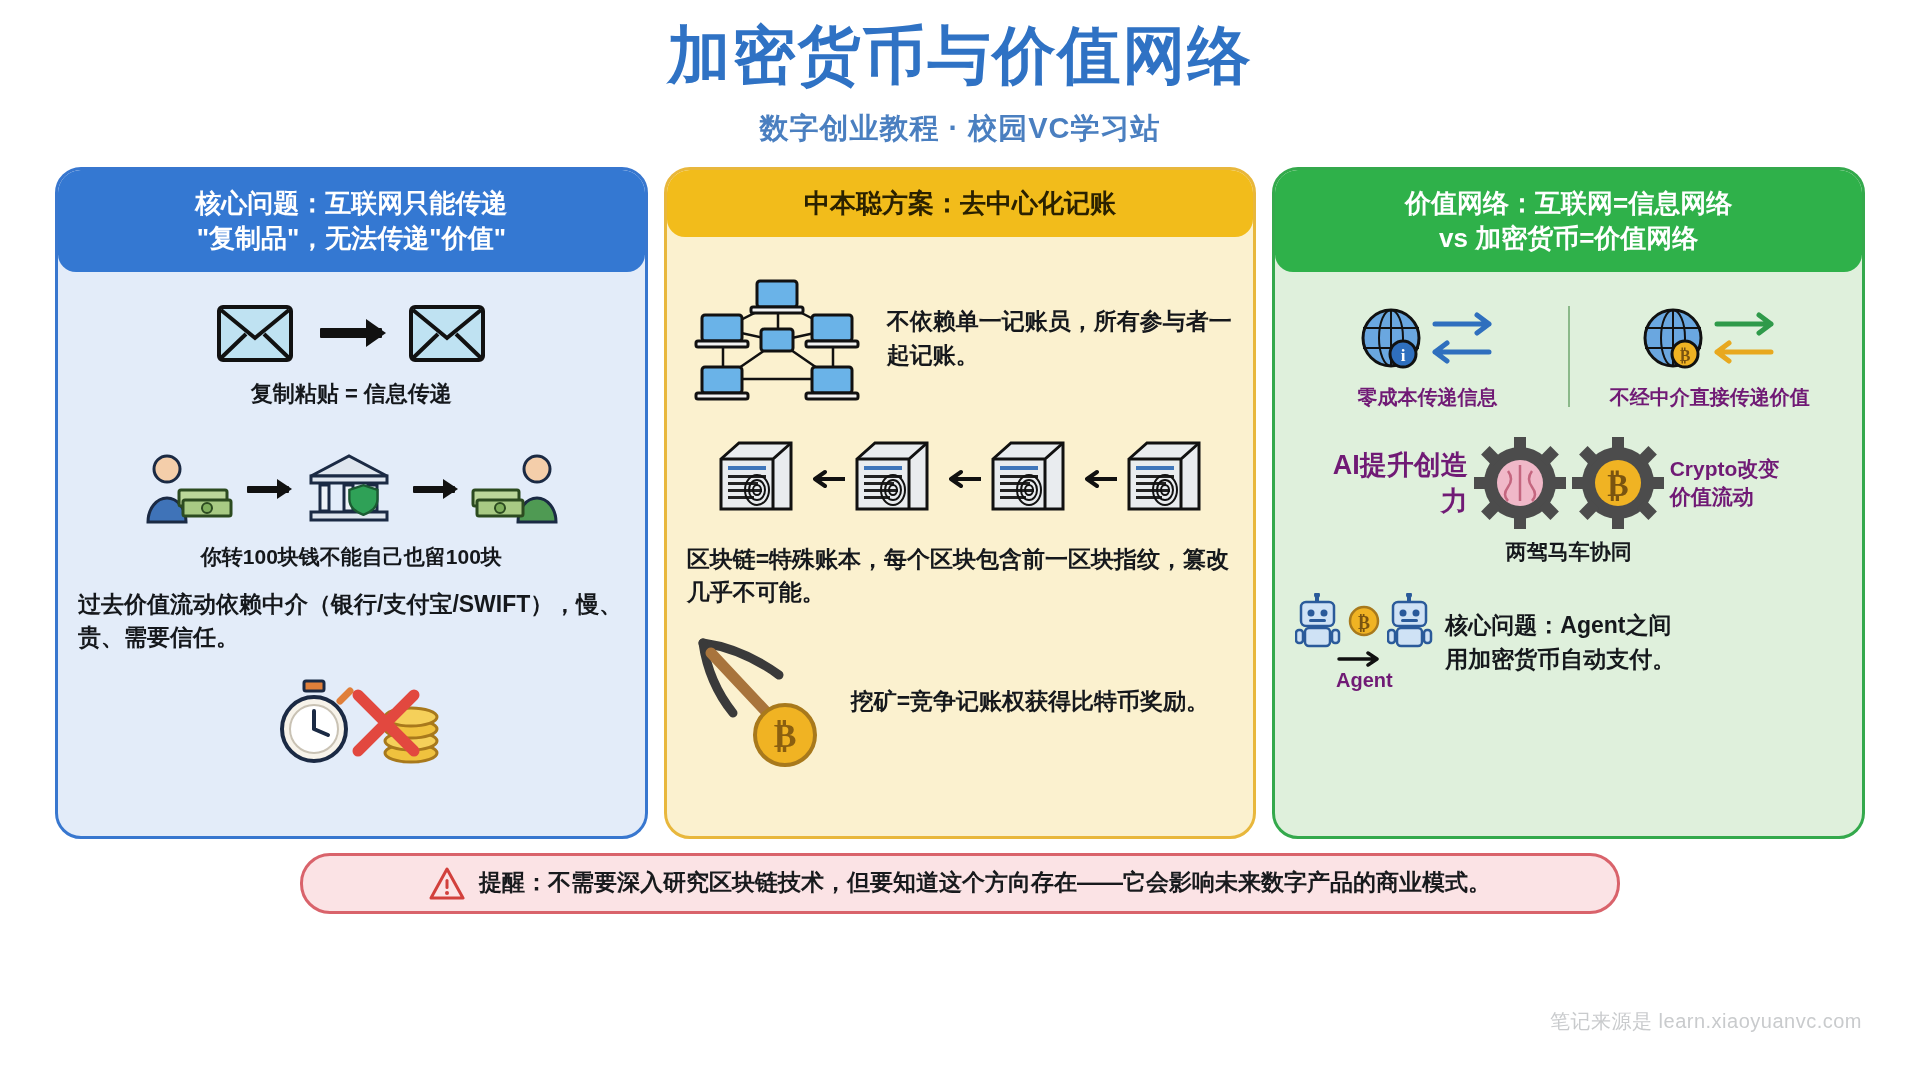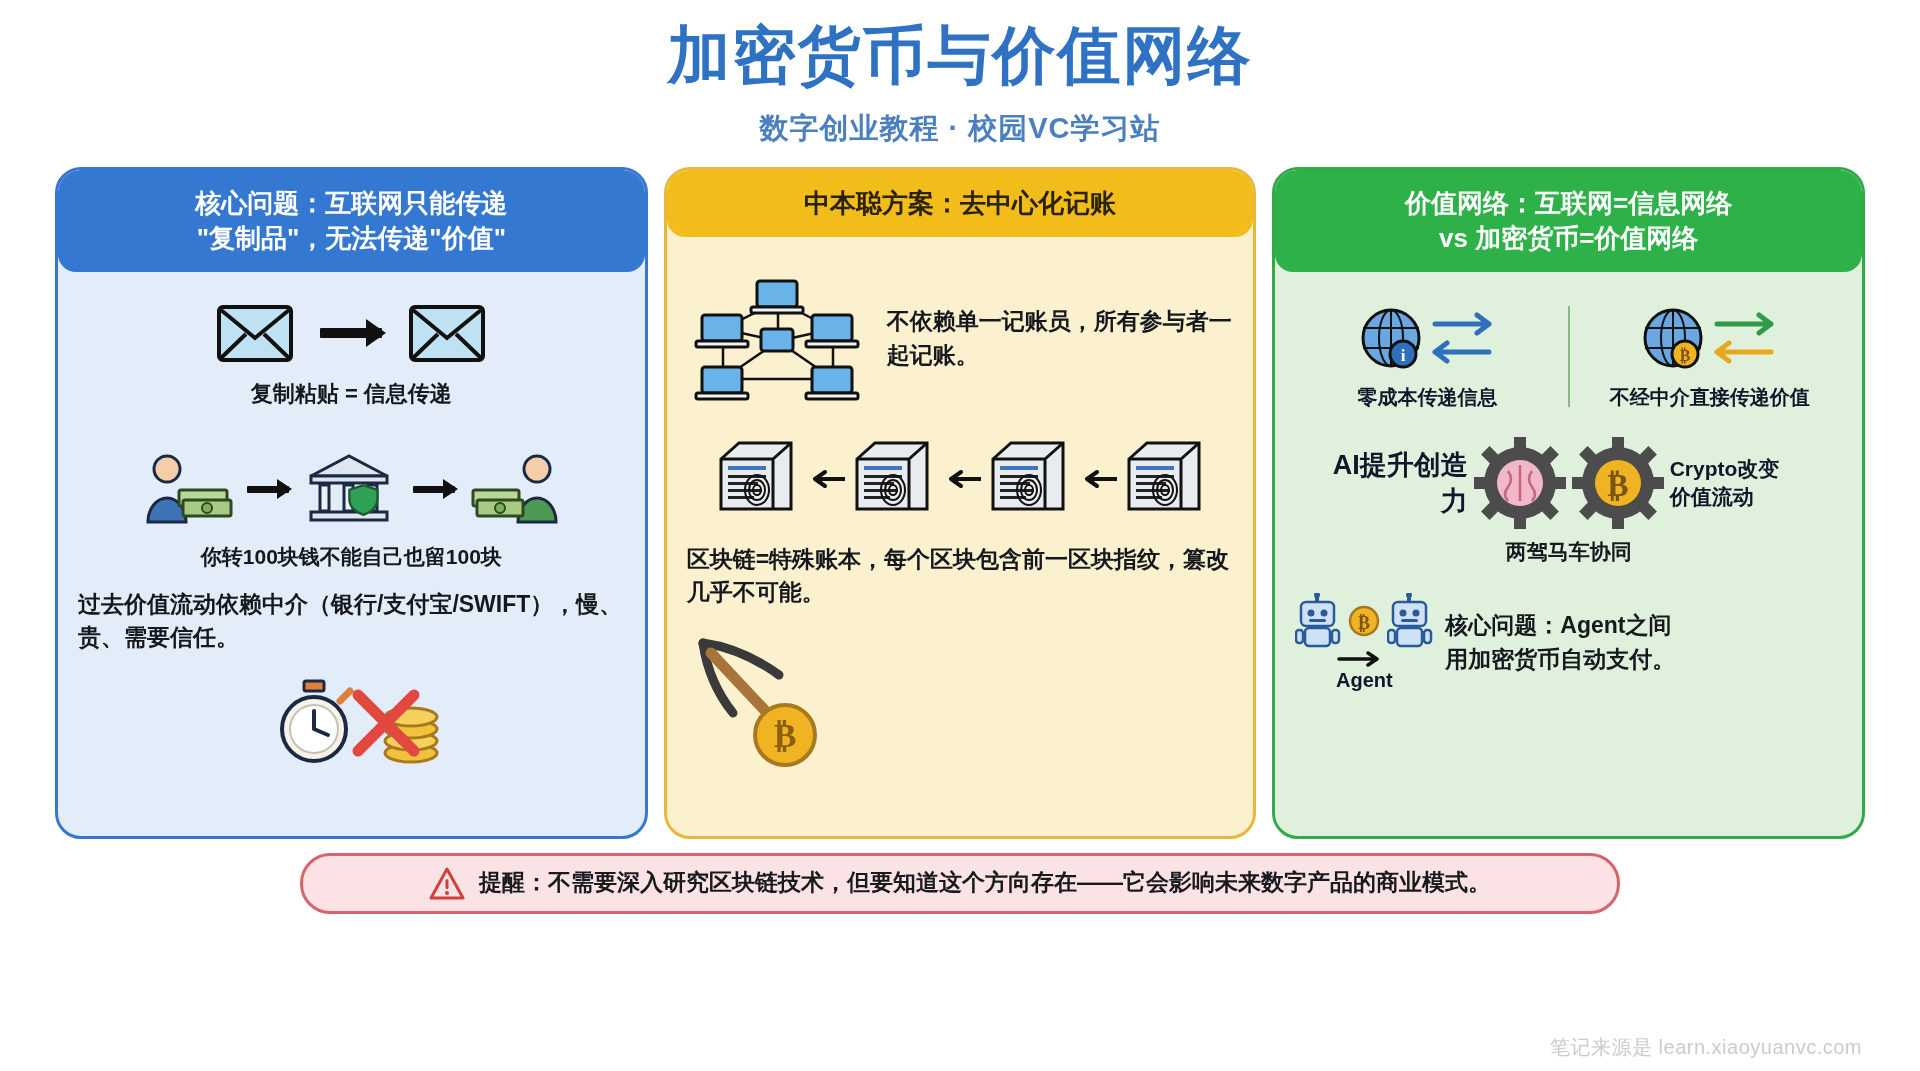--- a/index.html
+++ b/index.html
@@ -152,27 +152,27 @@
     font-weight: bold;
     color: #181a1d;
   }
   .warn-tri {
     flex: 0 0 auto;
   }
 
   .footer {
     position: absolute;
     right: 58px;
-    bottom: 10px;
+    bottom: 36px;
     font-size: 20px;
     color: #c9cbcd;
     letter-spacing: 0.5px;
   }
 
-  .small-label { font-size: 20px; font-weight: bold; color: #0f172a; }
+  .small-label { font-size: 20px; font-weight: bold; color: #701a75; }
 </style>
 </head>
 <body>
 
 <div class="page">
 
   <div class="header">
     <div class="main-title">加密货币与价值网络</div>
     <div class="subtitle">数字创业教程 · 校园VC学习站</div>
   </div>
@@ -367,20 +367,21 @@
         <div class="para" style="margin-top:18px;">区块链=特殊账本，每个区块包含前一区块指纹，篡改几乎不可能。</div>
 
         <div style="display:flex; align-items:center; gap:14px; margin-top:22px;">
           <svg width="150" height="140" viewBox="0 0 150 140">
             <path d="M16 12 C44 16 70 28 92 44" stroke="#3a3a3a" stroke-width="9" fill="none" stroke-linecap="round"></path>
             <path d="M16 12 C20 40 30 62 46 82" stroke="#3a3a3a" stroke-width="9" fill="none" stroke-linecap="round"></path>
             <path d="M24 22 L84 86" stroke="#a8743c" stroke-width="11" stroke-linecap="round"></path>
             <circle cx="98" cy="104" r="30" fill="#f0b323" stroke="#a8791c" stroke-width="4"></circle>
             <text x="98" y="116" font-size="34" font-weight="bold" fill="#8a5f10" text-anchor="middle" font-family="'Liberation Serif', serif">₿</text>
           </svg>
+          <div class="para" style="flex:1;">挖矿=竞争记账权获得比特币奖励。</div>
         </div>
       </div>
     </div>
 
     <div class="card green">
       <div class="card-head">
         <div>价值网络：互联网=信息网络</div>
         <div>vs 加密货币=价值网络</div>
       </div>
       <div class="card-body">

